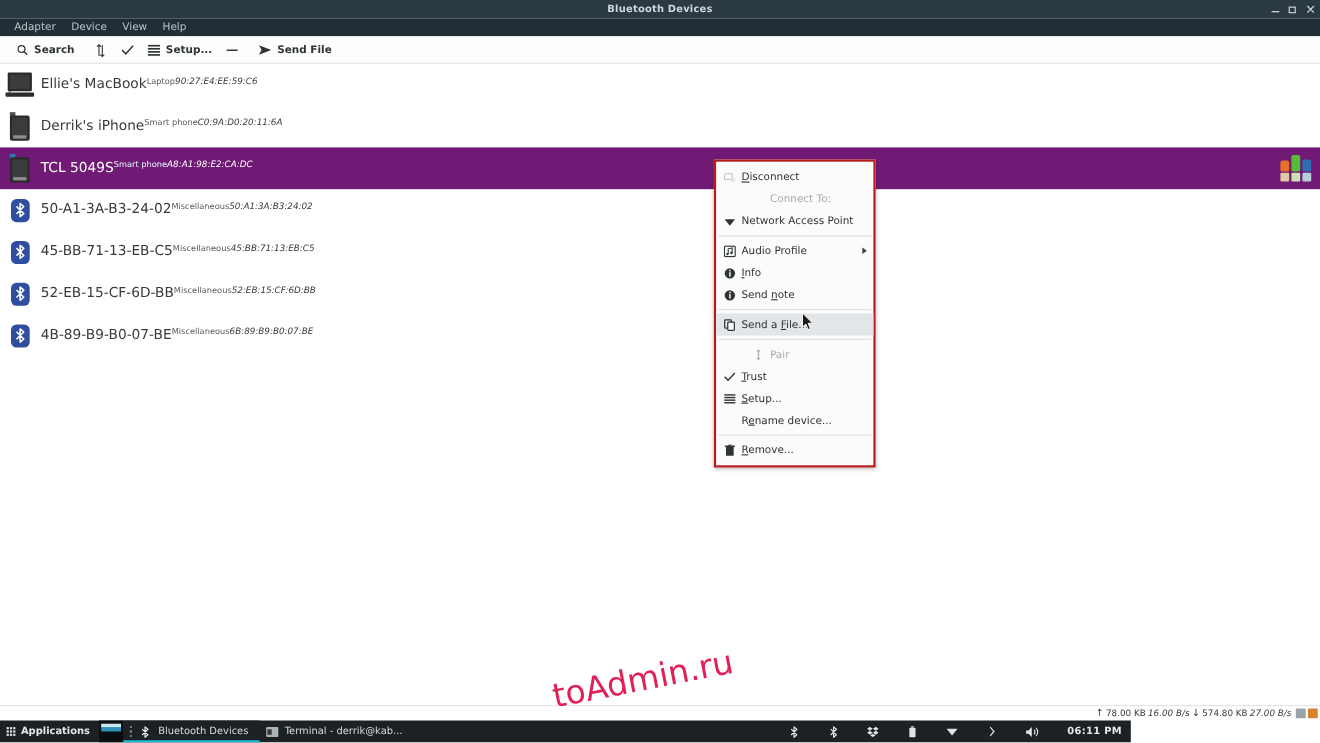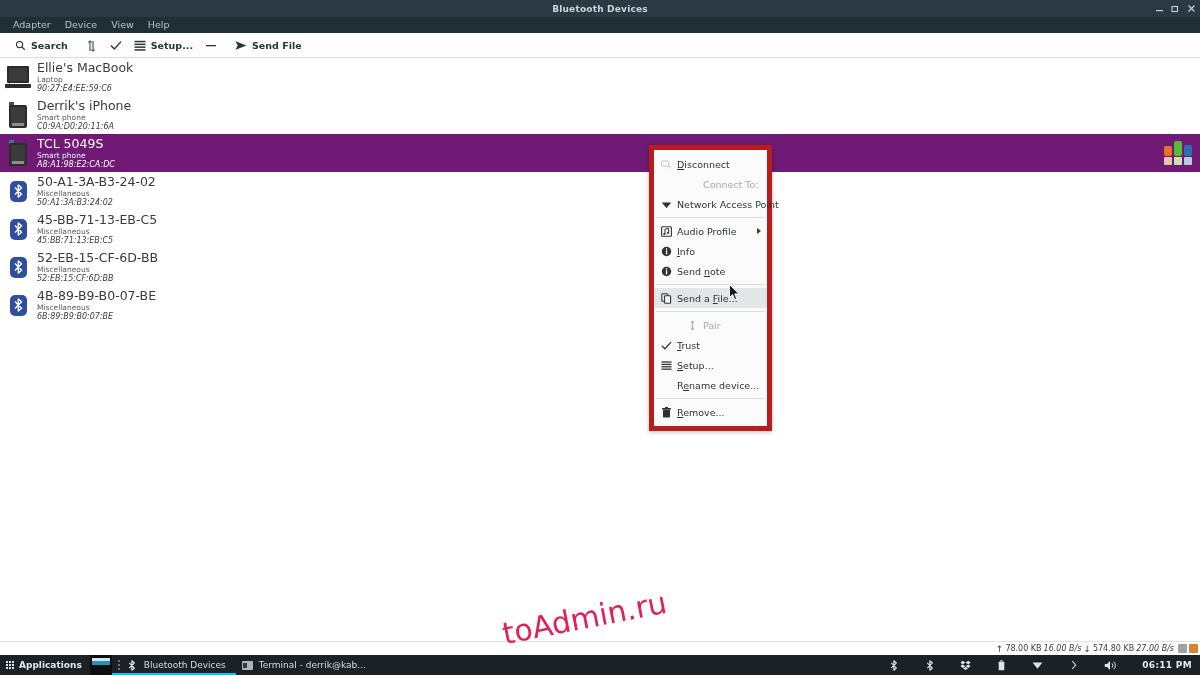--- a/index.html
+++ b/index.html
@@ -113,21 +113,21 @@
   }
   .dev-row.selected {
     background: #701a75;
   }
   .dev-icon {
     width: 30px; height: 34px;
     flex: 0 0 30px;
     display: flex; align-items: center; justify-content: center;
     margin-right: 4px;
   }
-  .dev-text { display: flex; flex-direction: column; justify-content: center; line-height: 1; }
+  .dev-text { display: flex; justify-content: center; line-height: 1; }
   .dev-name {
     font-size: 12.5px;
     color: #3a3a3a;
     font-weight: 400;
     margin-bottom: 2px;
     white-space: nowrap;
   }
   .dev-row.selected .dev-name { color: #ffffff; }
   .dev-type {
     font-size: 7.5px;
@@ -189,23 +189,23 @@
     background: #2f4ea0;
     border-radius: 5px;
     display:flex; align-items:center; justify-content:center;
   }
   .bt-glyph svg { display:block; }
 
   
   .ctxmenu {
     position: absolute;
     left: 649px; top: 145px;
-    width: 123px;
+    width: 147px;
     background: #fbfbfb;
-    border: 5px solid #b91c1c;
+    border: 2px solid #b91c1c;
     box-shadow: 0 1px 4px rgba(0,0,0,.28);
     padding: 4px 0 4px 0;
     box-sizing: border-box;
     z-index: 40;
   }
   .ctx-item {
     position: relative;
     height: 20px;
     display: flex;
     align-items: center;
@@ -291,21 +291,21 @@
   .tray-mini {
     display: flex; align-items: center; gap: 2px;
     margin-left: 4px;
   }
   .mini-sq { width: 9px; height: 9px; border-radius: 1px; }
 
   
   .taskbar {
     position: absolute;
     left: 0; top: 655px;
-    width: 1200px; height: 20px;
+    width: 1028px; height: 20px;
     background: #1c2125;
     display: flex;
     align-items: flex-start;
     z-index: 25;
   }
   .tb-apps {
     display: flex; align-items: center; gap: 5px;
     padding: 0 8px 0 6px;
     height: 20px;
   }

